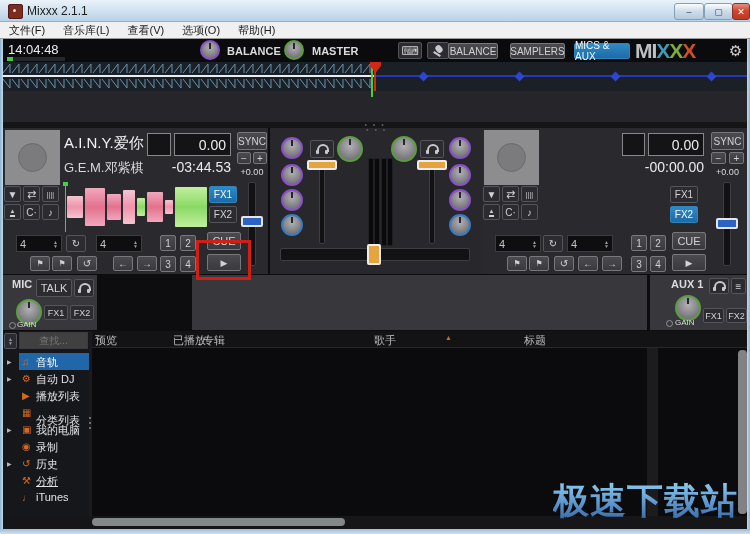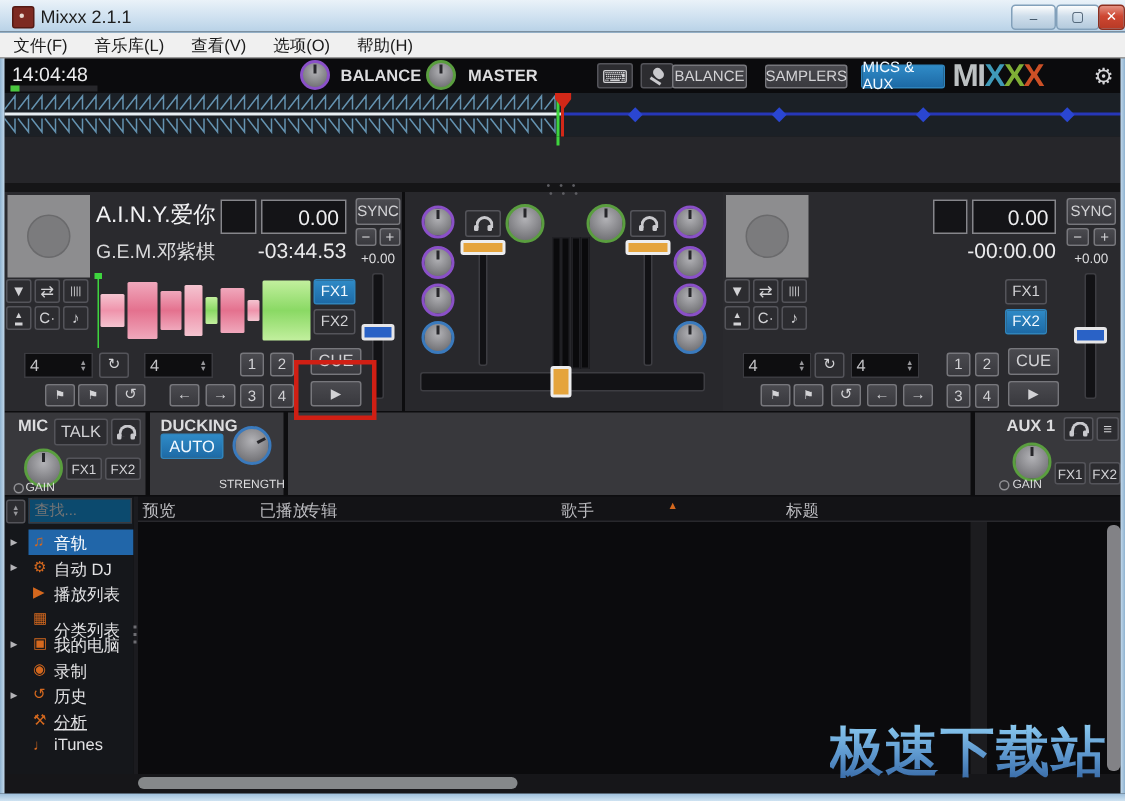--- a/index.html
+++ b/index.html
@@ -314,28 +314,20 @@
           <span class="hp"></span>
         </span>
       <span class="knob" style="left:13px;top:24px;width:26px;height:26px;border:2px solid #5a9e3f;">
           <i></i>
         </span>
       <span class="led" style="left:6px;top:47px;"></span>
       <span class="lbl" style="left:14px;top:45px;font-size:8px;">GAIN</span>
       <span class="btn dark" style="left:41px;top:30px;width:24px;height:15px;font-size:9px;">FX1</span>
       <span class="btn dark" style="left:67px;top:30px;width:24px;height:15px;font-size:9px;">FX2</span>
     </div>
-    <div class="panel" style="left:97px;top:1px;width:89px;height:55px;">
-      <span class="lbl" style="left:7px;top:3px;font-weight:bold;">DUCKING</span>
-      <span class="btn blue" style="left:7px;top:14px;width:42px;height:17px;font-size:11px;">AUTO</span>
-      <span class="knob rot" style="left:55px;top:9px;width:26px;height:26px;border:2px solid #3a7abd;">
-          <i></i>
-        </span>
-      <span class="lbl" style="left:46px;top:43px;font-size:8px;">STRENGTH</span>
-    </div>
     <div class="panel" style="left:189px;top:1px;width:455px;height:55px;"></div>
     <div class="panel" style="left:647px;top:1px;width:97px;height:55px;">
       <span class="lbl" style="left:21px;top:3px;font-weight:bold;">AUX 1</span>
       <span class="btn dark" style="left:59px;top:3px;width:20px;height:16px;">
           <span class="hp"></span>
         </span>
       <span class="btn dark" style="left:81px;top:3px;width:15px;height:16px;">≡</span>
       <span class="knob" style="left:25px;top:20px;width:26px;height:26px;border:2px solid #5a9e3f;">
           <i></i>
         </span>
@@ -347,21 +339,21 @@
   </div>
 
   <div class="abs" style="left:3px;top:331px;width:744px;height:198px;background:#0b0b0d;">
     <div class="sidebar">
       <span class="btn dark" style="left:1px;top:2px;width:13px;height:16px;padding:0;">
           <span class="arrows" style="display:flex;flex-direction:column;font-size:5px;line-height:4px;color:#98989c;">
             <span>▲</span>
             <span>▼</span>
           </span>
         </span>
-      <input class="abs" style="left: 16px; top: 1px; width: 69px; height: 17px; background: #0c4a6e; border: 1px solid rgb(59, 59, 64); color: rgb(154, 154, 158); font-size: 10px; padding: 0px 3px; font-family: inherit;" placeholder="查找...">
+      <input class="abs" style="left: 16px; top: 1px; width: 69px; height: 17px; background: #404040; border: 1px solid rgb(59, 59, 64); color: rgb(154, 154, 158); font-size: 10px; padding: 0px 3px; font-family: inherit; text-align: center;" placeholder="查找...">
 
       <div class="tree-row" style="top:22px;">
         <span class="selbg"></span>
         <span class="tri" style="left:4px;top:5px;">▶</span>
         <span class="sb-icon" style="left:19px;top:3px;">♫</span>
         <span class="sb-label" style="left:33px;top:2px;color:#fff;">音轨</span>
       </div>
       <div class="tree-row" style="top:39px;">
         <span class="tri" style="left:4px;top:5px;">▶</span>
         <span class="sb-icon" style="left:19px;top:3px;">⚙</span>

